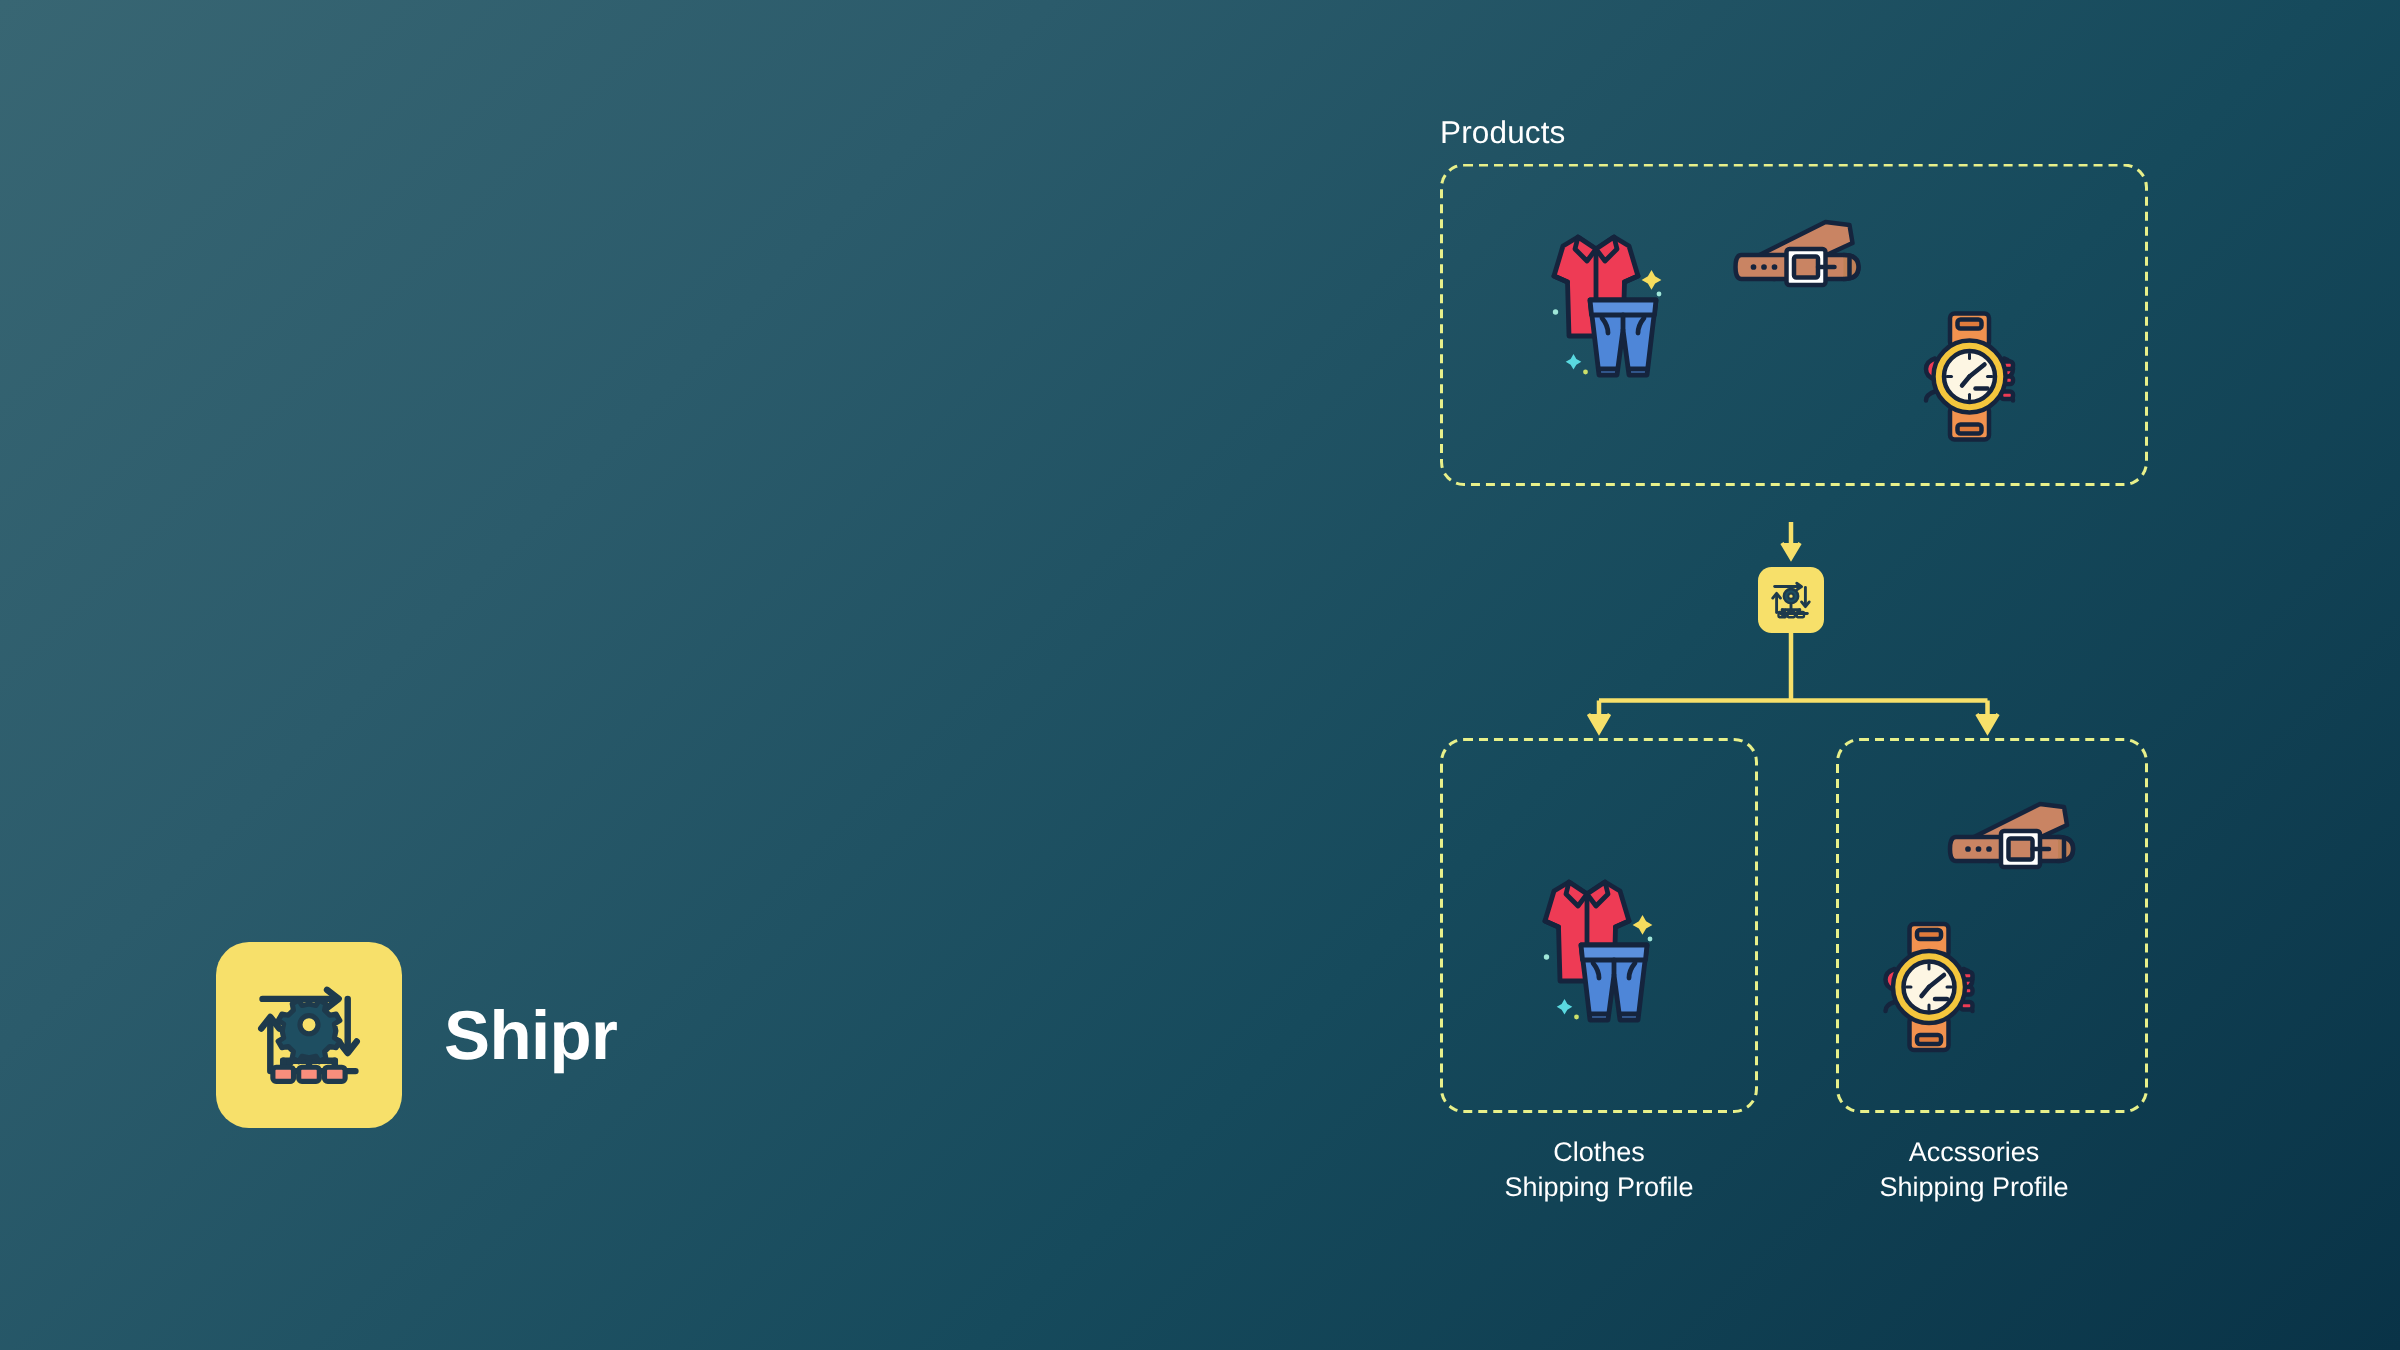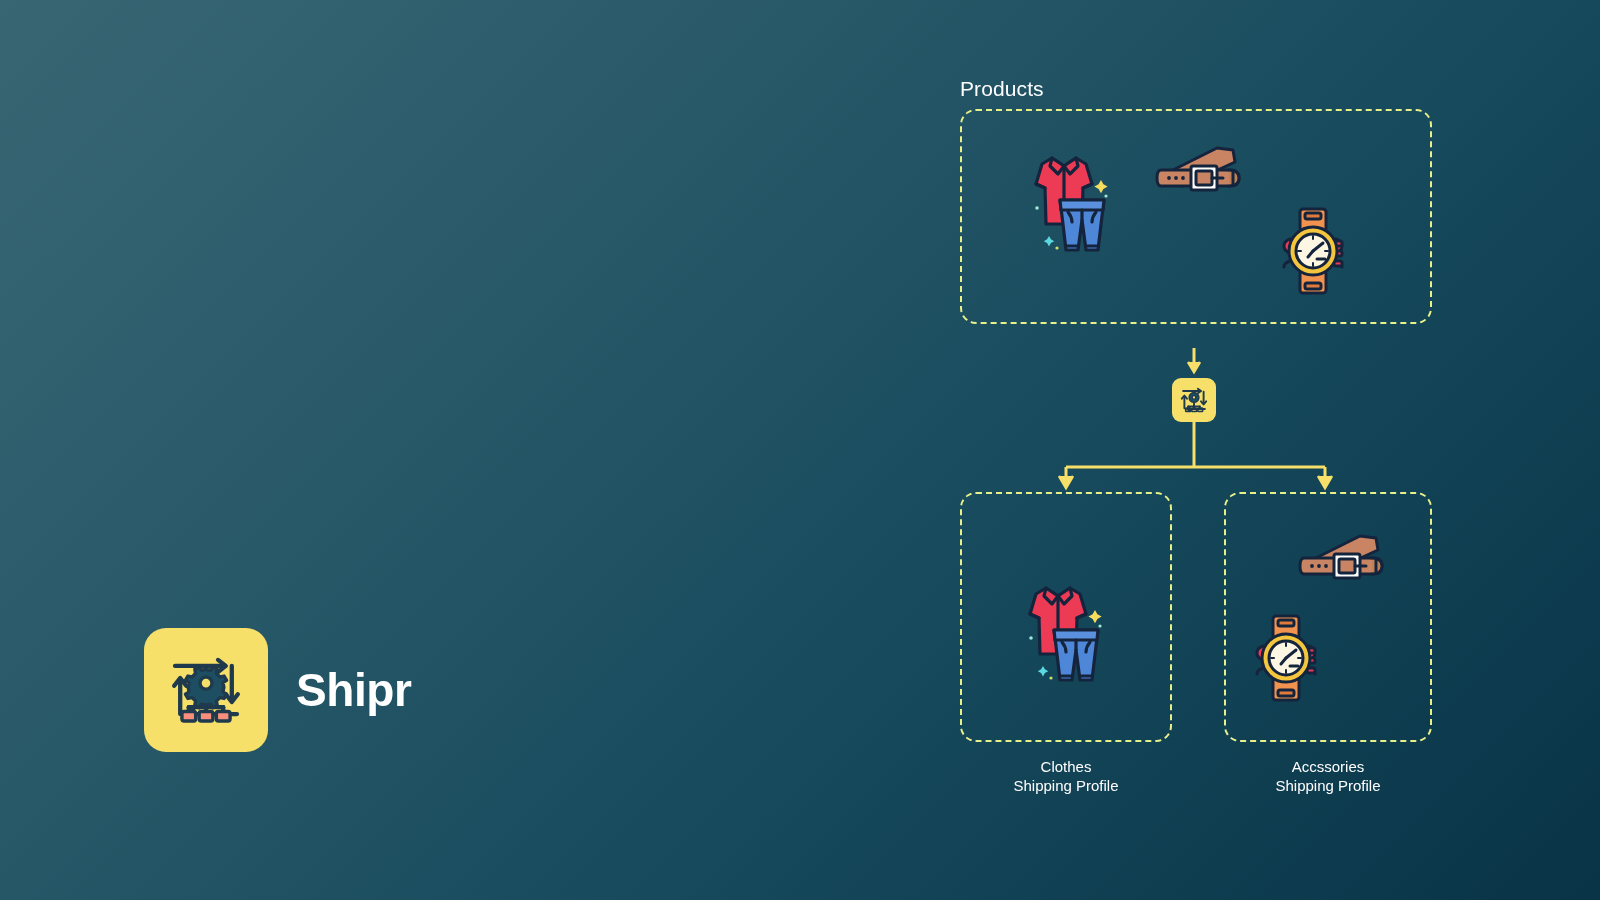--- a/index.html
+++ b/index.html
@@ -102,26 +102,26 @@
   #accessories-box {
     left: 284px;
     top: 432px;
     width: 208px;
     height: 250px;
   }
   .profile-caption {
     position: absolute;
     text-align: center;
     color: #ffffff;
-    font-size: 15px;
+    font-size: 18px;
     line-height: 1.28;
     white-space: pre-line;
   }
   #clothes-caption { left: 20px; top: 697px; width: 212px; }
-  #accessories-caption { left: 284px; top: 697px; width: 208px; }
+  #accessories-caption { left: 272px; top: 697px; width: 208px; }
 
   .node-tile {
     position: absolute;
     left: 232px;
     top: 318px;
     width: 44px;
     height: 44px;
     border-radius: 9px;
     background: #f7e06a;
     display: flex;

